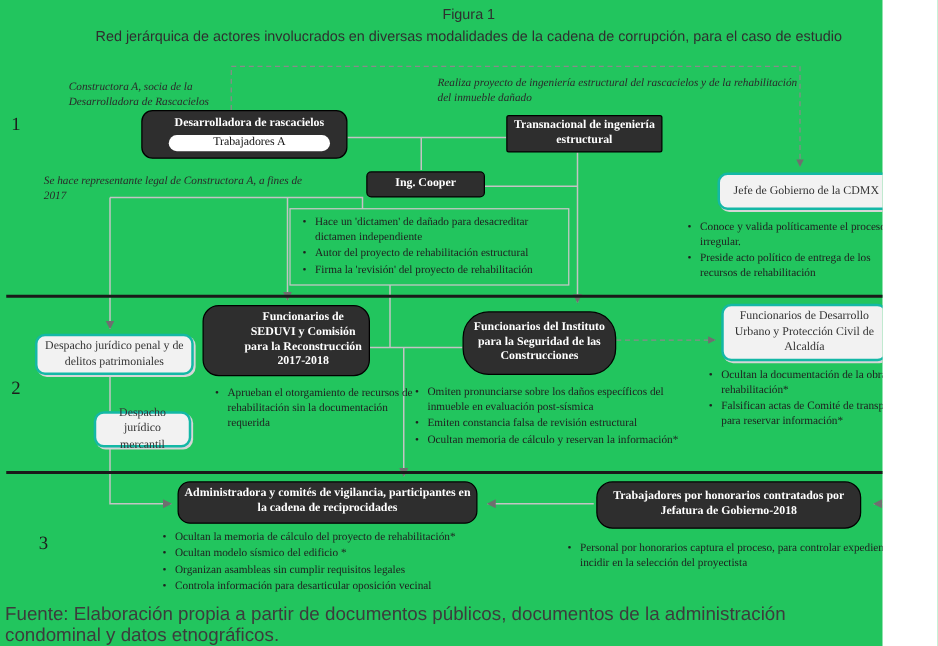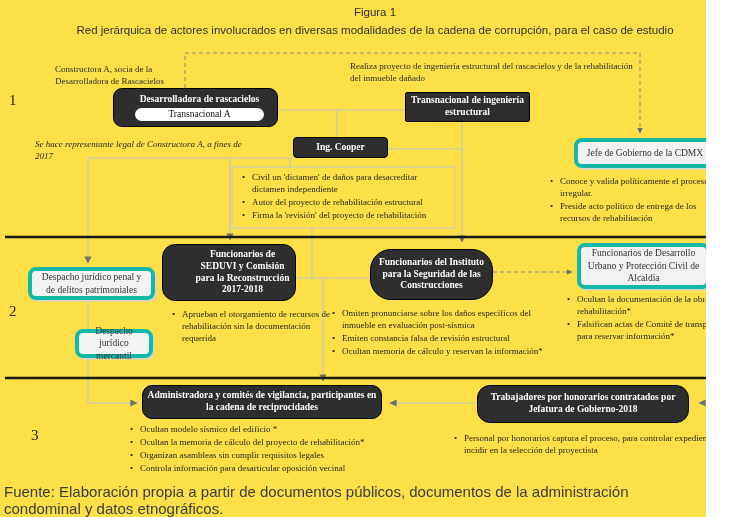--- a/index.html
+++ b/index.html
@@ -1,28 +1,28 @@
 <!DOCTYPE html>
 <html><head>
 <meta charset="utf-8">
 <style>
   html,body{margin:0;padding:0;background:#fff;}
-  .stage{position:relative;width:706px;height:517px;background:#fde047;overflow:hidden;
+  .stage{position:relative;width:706px;height:517px;background:#22c55e;overflow:hidden;
          font-family:"Liberation Serif",serif;color:#222;}
   .sans{font-family:"Liberation Sans",sans-serif;}
   .title-line{position:absolute;left:0;width:750px;text-align:center;font-size:11.5px;color:#2f2f2f;}
   .svg-layer{position:absolute;left:0;top:0;z-index:1;}
   .darkbox{position:absolute;z-index:2;background:#2e2e2e;color:#fff;border:1px solid #000;
            display:flex;flex-direction:column;align-items:center;justify-content:center;
            text-align:center;font-weight:bold;font-size:9.5px;line-height:1.22;padding:2px 4px;box-sizing:border-box;}
-  .lightbox{position:absolute;z-index:2;background:#f2f2f2;color:#333;border:4px solid #14b8a6;
+  .lightbox{position:absolute;z-index:2;background:#f2f2f2;color:#333;border:2px solid #14b8a6;
             border-radius:8px;display:flex;align-items:center;justify-content:center;
             text-align:center;font-size:9.5px;line-height:1.3;padding:2px 5px;box-sizing:border-box;
             box-shadow:1.5px 1.5px 0 #d6d6d6;}
-  .note{position:absolute;z-index:2;font-size:9px;line-height:1.32;color:#2a2a2a;}
+  .note{position:absolute;z-index:2;font-size:9px;line-height:1.32;color:#2a2a2a;font-style:italic;}
   .italic{font-style:italic;}
   .lvl{position:absolute;z-index:2;font-size:15px;color:#1d1d1d;}
   ul.bullets{position:absolute;z-index:2;margin:0;padding:0;list-style:none;font-size:9px;line-height:1.33;color:#1f1f1f;}
   ul.bullets li{padding-left:12px;position:relative;margin-bottom:1px;}
   ul.bullets li::before{content:"\2022";position:absolute;left:2px;top:0;}
   .inner-pill{background:#ffffff;color:#111;font-weight:normal;border-radius:7px;
               width:88%;margin-top:2px;padding:1px 0;font-size:9.5px;}
   .footer{position:absolute;z-index:2;left:4px;top:483px;font-size:15px;color:#3c3c3c;}
 </style>
 </head>
@@ -68,34 +68,34 @@
   <div class="lvl" style="left:9px;top:92px;">1</div>
   <div class="lvl" style="left:9px;top:303px;">2</div>
   <div class="lvl" style="left:31px;top:427px;">3</div>
 
   <div class="note" style="left:55px;top:64px;width:118px;">Constructora A, socia de la Desarrolladora de Rascacielos</div>
   <div class="note" style="left:350px;top:61px;width:296px;">Realiza proyecto de ingeniería estructural del rascacielos y de la rehabilitación del inmueble dañado</div>
   <div class="note italic" style="left:35px;top:139px;width:218px;">Se hace representante legal de Constructora A, a fines de 2017</div>
 
   <div class="darkbox" style="left:113px;top:88px;width:165px;height:39px;border-radius:9px;padding-left:12px;">
     <span>Desarrolladora de rascacielos</span>
-    <div class="inner-pill">Transnacional A</div>
+    <div class="inner-pill">Trabajadores A</div>
   </div>
   <div class="darkbox" style="left:405px;top:92px;width:125px;height:30px;border-radius:2px;">
     <span>Transnacional de ingeniería estructural</span>
   </div>
   <div class="darkbox" style="left:293px;top:137px;width:95px;height:21px;border-radius:4px;">
     <span>Ing. Cooper</span>
   </div>
   <div class="lightbox" style="left:574px;top:138px;width:142px;height:30px;">
     <span>Jefe de Gobierno de la CDMX</span>
   </div>
 
   <ul class="bullets" style="left:240px;top:172px;width:208px;">
-    <li>Civil un 'dictamen' de daños para desacreditar dictamen independiente</li>
+    <li>Hace un 'dictamen' de dañado para desacreditar dictamen independiente</li>
     <li>Autor del proyecto de rehabilitación estructural</li>
     <li>Firma la 'revisión' del proyecto de rehabilitación</li>
   </ul>
   <ul class="bullets" style="left:548px;top:176px;width:178px;">
     <li>Conoce y valida políticamente el proceso irregular.</li>
     <li>Preside acto político de entrega de los recursos de rehabilitación</li>
   </ul>
 
   <div class="lightbox" style="left:28px;top:267px;width:127px;height:33px;">
     <span>Despacho jurídico penal y de delitos patrimoniales</span>
@@ -127,22 +127,22 @@
   </ul>
 
   <div class="darkbox" style="left:142px;top:385px;width:240px;height:34px;border-radius:10px;">
     <span>Administradora y comités de vigilancia, participantes en la cadena de reciprocidades</span>
   </div>
   <div class="darkbox" style="left:477px;top:385px;width:212px;height:38px;border-radius:13px;">
     <span>Trabajadores por honorarios contratados por Jefatura de Gobierno-2018</span>
   </div>
 
   <ul class="bullets" style="left:128px;top:424px;width:302px;">
+    <li>Ocultan la memoria de cálculo del proyecto de rehabilitación*</li>
     <li>Ocultan modelo sísmico del edificio *</li>
-    <li>Ocultan la memoria de cálculo del proyecto de rehabilitación*</li>
     <li>Organizan asambleas sin cumplir requisitos legales</li>
     <li>Controla información para desarticular oposición vecinal</li>
   </ul>
   <ul class="bullets" style="left:452px;top:433px;width:272px;">
     <li>Personal por honorarios captura el proceso, para controlar expediente e incidir en la selección del proyectista</li>
   </ul>
 
   <div class="footer sans">Fuente: Elaboración propia a partir de documentos públicos, documentos de la administración condominal y datos etnográficos.</div>
 
 </div>

